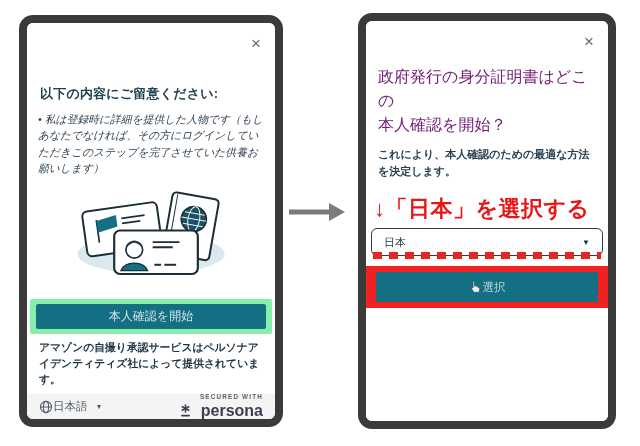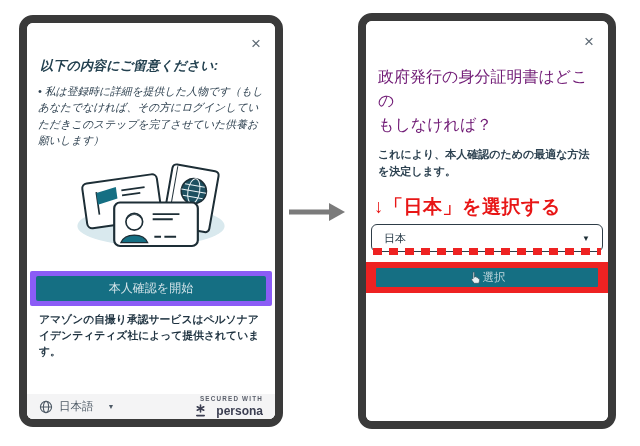--- a/index.html
+++ b/index.html
@@ -9,54 +9,54 @@
 
   
   .phone { position:absolute; background:#fff; border:8px solid #3a3a3a; border-radius:14px; overflow:hidden; }
   .phone-left  { left:19px;  top:15px; width:264px; height:412px; }
   .phone-right { left:358px; top:13px; width:258px; height:416px; }
   .screen { position:relative; width:100%; height:100%; background:#fff; }
 
   .close { position:absolute; top:12px; right:14px; font-size:17px; line-height:1; color:#5f6b76; cursor:pointer; }
 
   
-  .ls-heading { padding:34px 13px 0 13px; font-size:13px; font-weight:bold; color:#22404f; letter-spacing:.2px;font-style:italic; }
+  .ls-heading { padding:62px 13px 0 13px; font-size:13px; font-weight:bold; color:#22404f; letter-spacing:.2px; }
   .bullets { list-style:none; margin:8px 9px 0 11px; font-size:10.8px; font-style:italic; line-height:1.52; color:#2e4150; }
   .illus { text-align:center; margin-top:10px; }
-  .hl-box { margin:16px 3px 0 3px; background:#8b5cf6; padding:5px 6px; border-radius:2px; }
+  .hl-box { margin:16px 3px 0 3px; background:#86efac; padding:5px 6px; border-radius:2px; }
   .teal-btn { display:flex; align-items:center; justify-content:center; gap:3px; width:100%; height:25px;
               background:#156f83; color:#d5e4e9; font-size:12px; border:0; border-radius:2px;
               font-family:inherit; cursor:pointer; }
   .provider { margin:5px 12px 0 12px; font-size:10.8px; font-weight:600; color:#1f3341; line-height:1.5; }
   .ls-footer { position:absolute; left:0; right:0; bottom:0; height:25px; background:#f4f4f5;
                display:flex; align-items:center; justify-content:space-between; padding:0 12px; }
-  .lang { display:flex; align-items:center; gap:6px; color:#4e5a66; font-size:11.5px; cursor:pointer; }
+  .lang { display:flex; align-items:center; color:#4e5a66; font-size:11.5px; cursor:pointer; }
   .lang .caret { font-size:7px; color:#4e5a66; margin-left:8px; }
   .secured { text-align:right; line-height:1; }
   .secured .sw { font-size:6.3px; letter-spacing:1.2px; color:#5a5f6b; font-weight:600; margin-bottom:2px; }
   .secured .brand { display:flex; align-items:center; justify-content:flex-end; gap:10px;
-                    font-size:12px; font-weight:bold; color:#3c3f52; }
+                    font-size:16px; font-weight:bold; color:#3c3f52; }
 
   
   .step-arrow { position:absolute; left:287px; top:201px; }
 
   
   .rs-heading { padding:44px 11px 0 12px; font-size:16px; font-weight:400; line-height:1.5; color:#701a75; }
   .rs-sub { margin:9px 11px 14px 12px; font-size:11px; font-weight:600; line-height:1.55; color:#2c4150; }
-  .annotation { margin:3px 16px 0 8px; font-size:19px; font-weight:800; color:#e81616; letter-spacing:.5px;
+  .annotation { margin:3px 16px 0 8px; font-size:22px; font-weight:800; color:#e81616; letter-spacing:.5px;
                 text-shadow:-1px -1px 0 #fff,1px -1px 0 #fff,-1px 1px 0 #fff,1px 1px 0 #fff; white-space:nowrap; }
   .dd-wrap { position:relative; margin:4px 5px 0 5px; }
   .dropdown { display:flex; align-items:center; justify-content:space-between; height:28px;
               border:1.5px solid #2e3d47; border-radius:6px; background:#fff; padding:0 12px;
               font-size:11px; color:#1f3341; cursor:pointer; }
   .dropdown .dd-caret { font-size:8px; color:#1d2e36; }
   .dd-dots { position:absolute; left:2px; right:2px; bottom:-3px; height:7px;
              background:repeating-linear-gradient(90deg,#ee2222 0 9px,transparent 9px 16px); }
   .hl-box2 { margin:10px 0 0 0; background:#ee2222; padding:6px 10px; }
-  .select-btn { display:flex; align-items:center; justify-content:center; gap:1px; width:100%; height:19px;
+  .select-btn { display:flex; align-items:center; justify-content:center; gap:1px; width:100%; height:30px;
                 background:#156f83; color:#c2d8de; font-size:11.5px; border:0; border-radius:1px;
                 font-family:inherit; cursor:pointer; }
 </style>
 </head>
 <body>
 
 <div class="stage">
 
   <div class="phone phone-left">
     <div class="screen">
@@ -149,21 +149,21 @@
     </svg>
   </div>
 
   <div class="phone phone-right">
     <div class="screen">
 
       <div class="close">×</div>
 
       <h2 class="rs-heading">
         <span>政府発行の身分証明書はどこの</span><br>
-        <span>もしなければ？</span>
+        <span>本人確認を開始？</span>
       </h2>
 
       <p class="rs-sub">これにより、本人確認のための最適な方法を決定します。</p>
 
       <div class="annotation">↓「日本」を選択する</div>
 
       <div class="dd-wrap">
         <div class="dropdown">
           <span>日本</span>
           <span class="dd-caret">▼</span>

